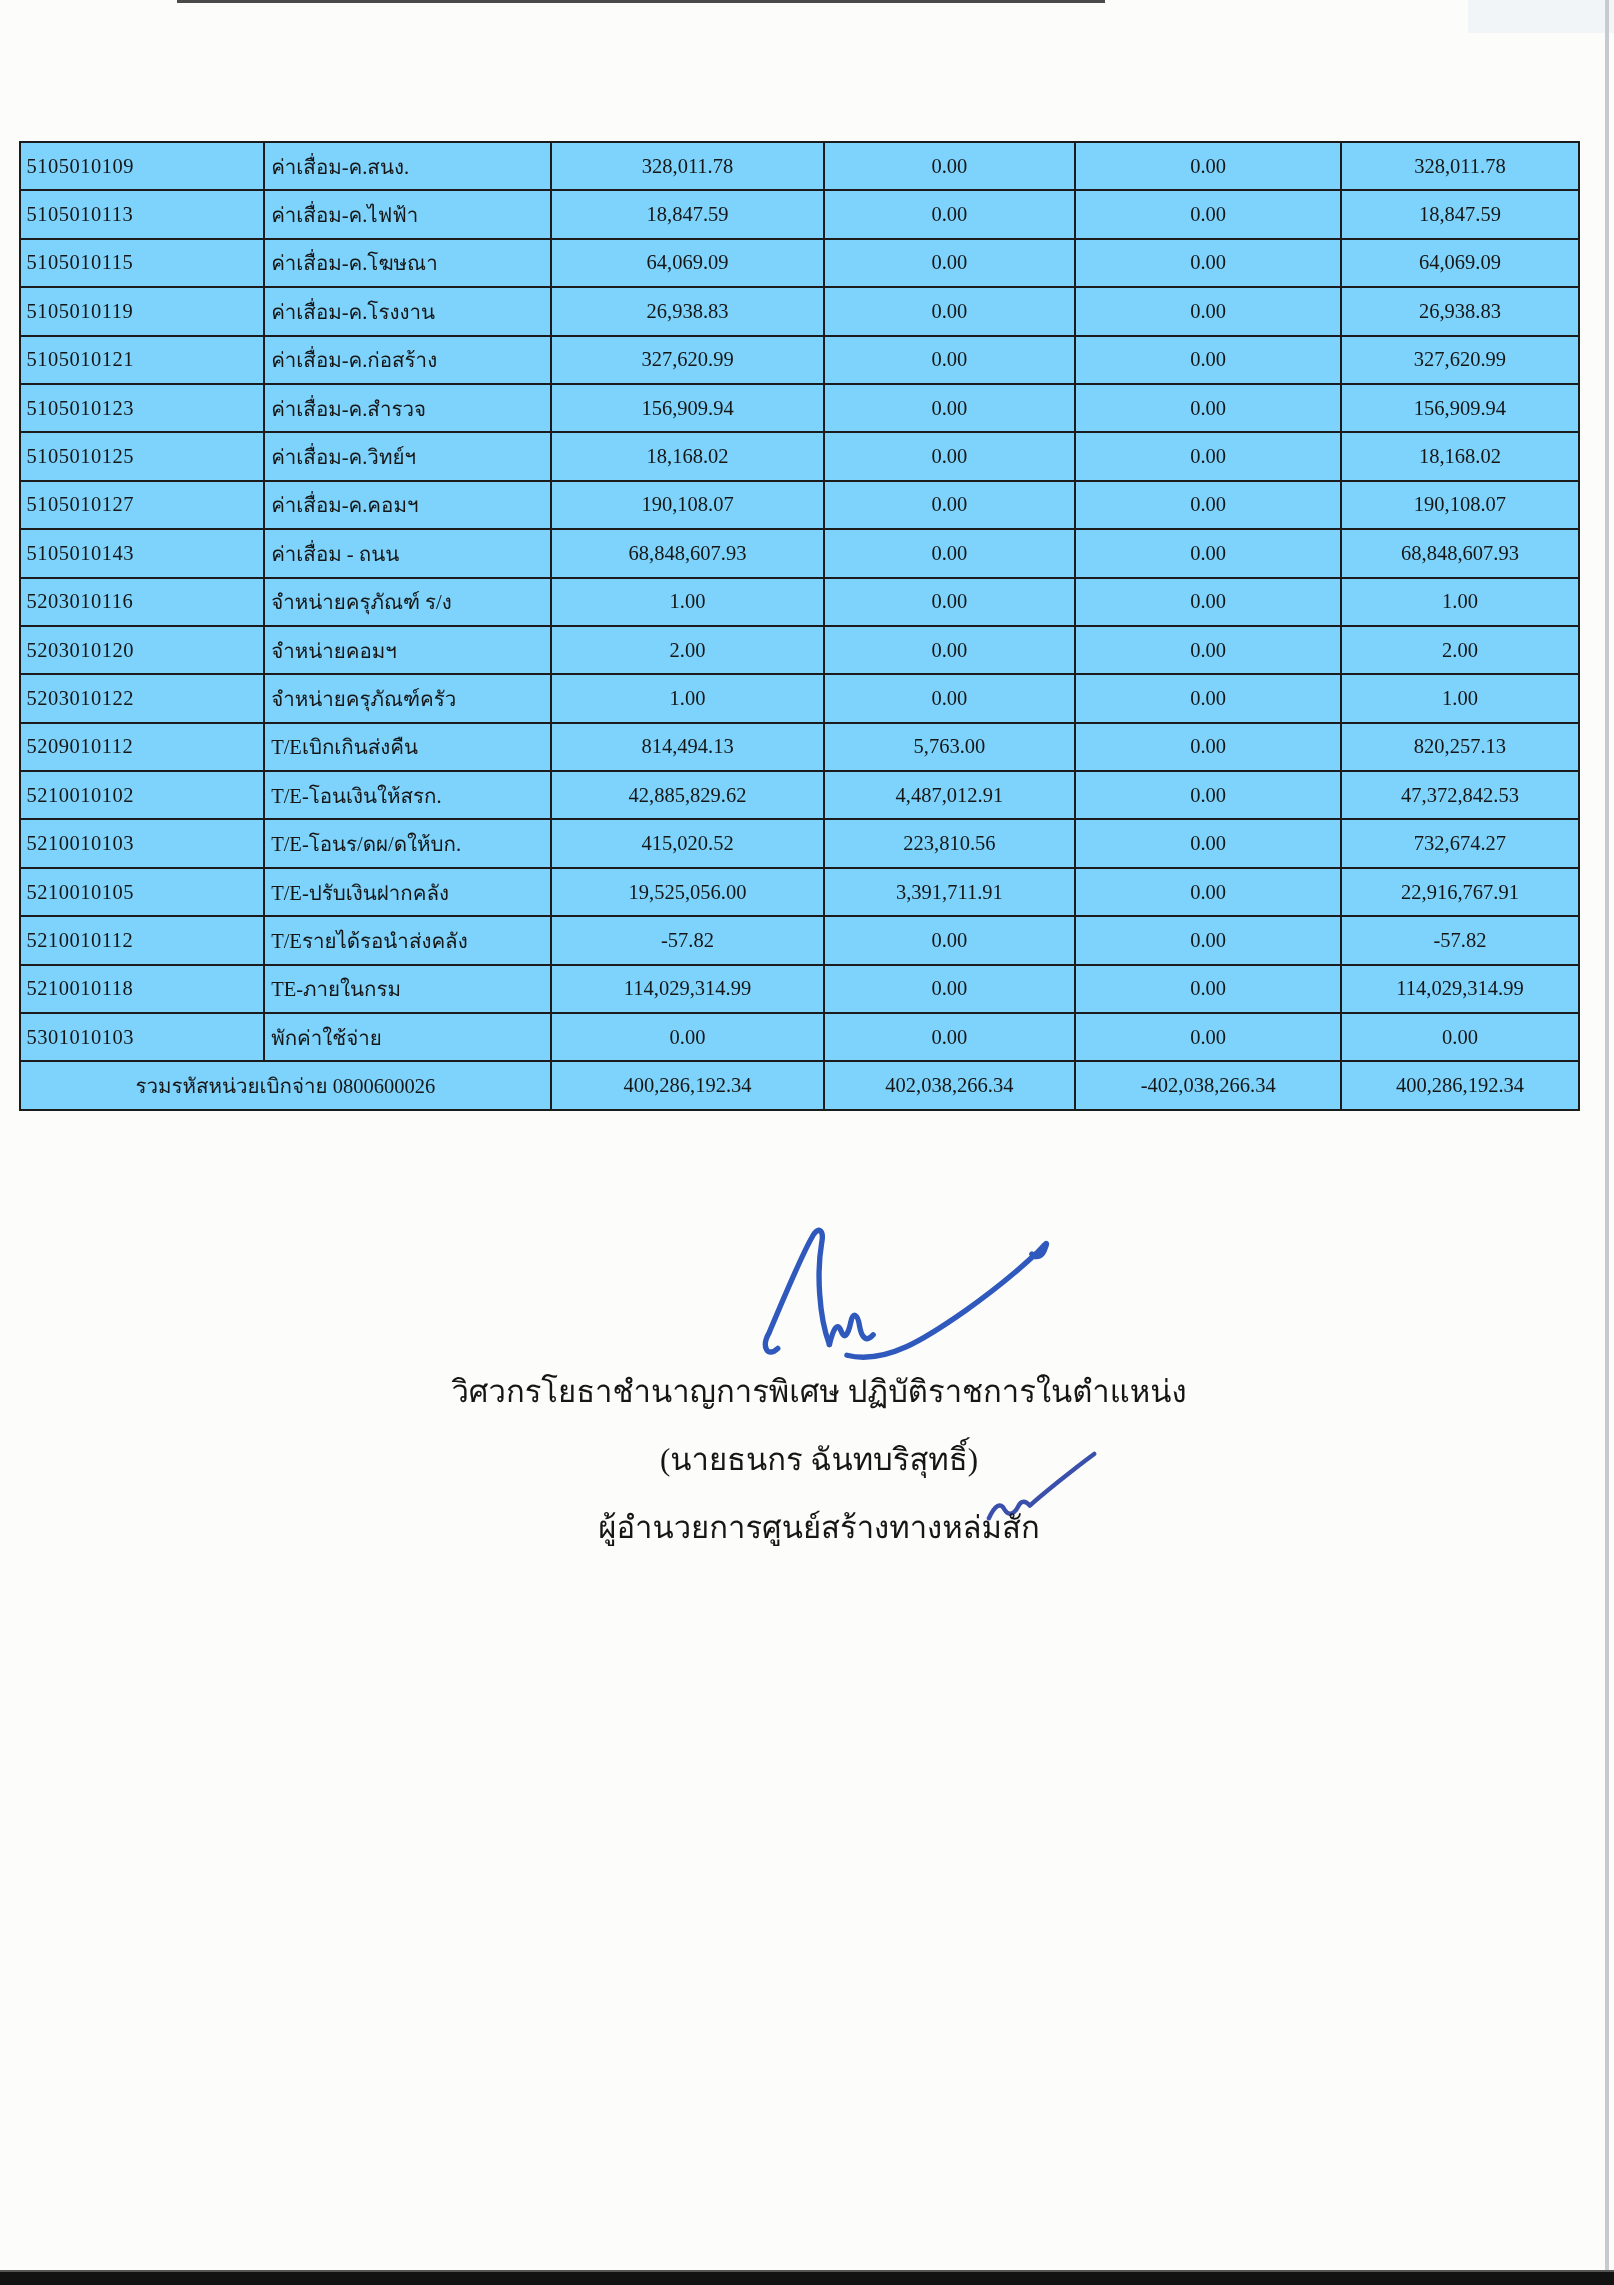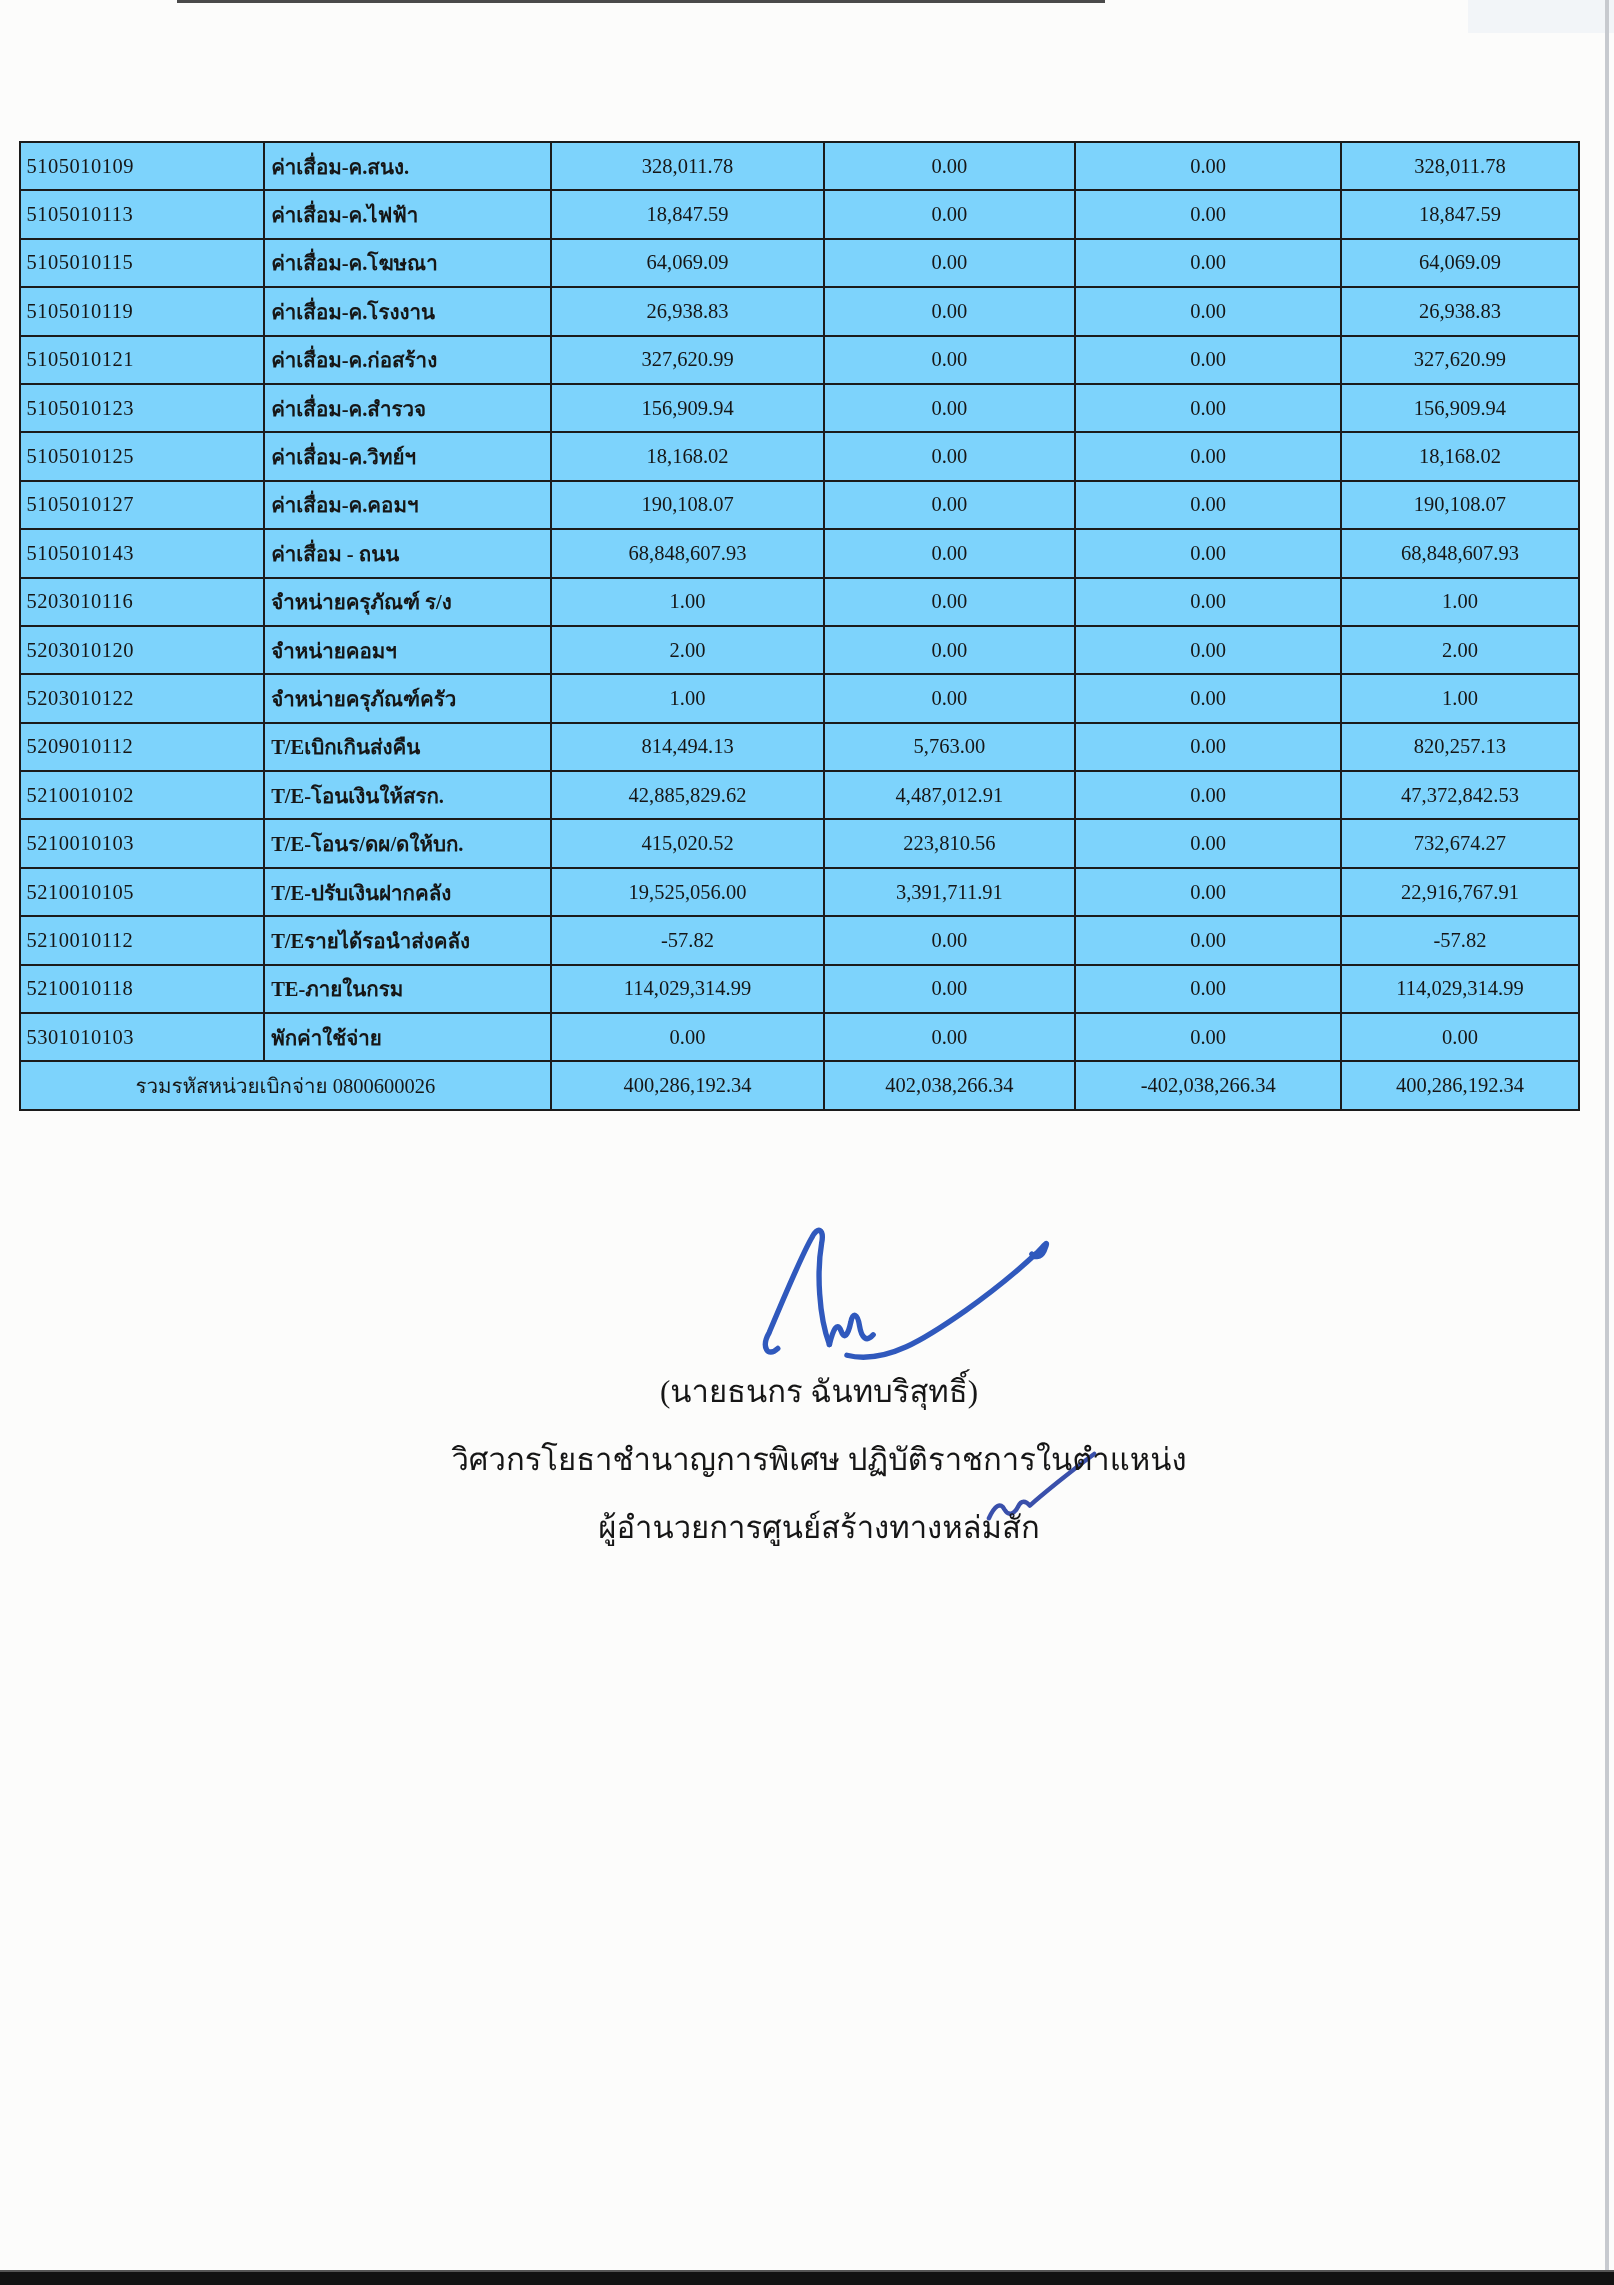--- a/index.html
+++ b/index.html
@@ -30,21 +30,21 @@
     border:2px solid #1b1b1b;
     font-size:20.5px;
     padding:0 5.9px;
     vertical-align:middle;
     overflow:hidden;
     white-space:nowrap;
   }
   table.ledger tr{ border-top:2.9px solid #1b1b1b; border-bottom:2.9px solid #1b1b1b; }
   table.ledger{ border:2.9px solid #111; }
   td.c-code{ text-align:left; padding-left:11.7px; font-size:20.5px; letter-spacing:0.5px;}
-  td.c-name{ text-align:left; padding-left:7.8px; font-size:21.5px;font-weight:bold; }
+  td.c-name{ text-align:left; padding-left:7.8px; font-size:21.5px; }
   td.c-amt{ text-align:center; font-size:20.5px; }
   td.c-total-label{ text-align:center; padding-left:9.8px; font-size:21.5px; }
 
   
   .sig-svg{ position:absolute; left:761px; top:1219px; width:312px; height:146px; }
   .flourish-svg{ position:absolute; left:985px; top:1448px; width:117px; height:83px; }
   .sig-text{
     position:absolute; left:429px; top:1358px; width:780px;
     text-align:center;
   }
@@ -258,20 +258,20 @@
     </g>
   </svg>
 
   <svg class="flourish-svg" viewBox="0 0 120 85">
     <g fill="none" stroke="#3a50ab" stroke-width="4.5" stroke-linecap="round" stroke-linejoin="round">
       <path d="M4,72 C10,59 16,55 20,63 C24,70 30,68 34,60 C37,53 42,54 46,59 C56,50 90,22 112,6"></path>
     </g>
   </svg>
 
   <div class="sig-text">
+    <div class="sig-line">วิศวกรโยธาชำนาญการพิเศษ ปฏิบัติราชการในตำแหน่ง</div>
     <div class="sig-line">(นายธนกร  ฉันทบริสุทธิ์)</div>
-    <div class="sig-line">วิศวกรโยธาชำนาญการพิเศษ ปฏิบัติราชการในตำแหน่ง</div>
     <div class="sig-line">ผู้อำนวยการศูนย์สร้างทางหล่มสัก</div>
   </div>
 
   <div class="scan-bottom-bar"></div>
 </div>
 
 
 </body></html>

